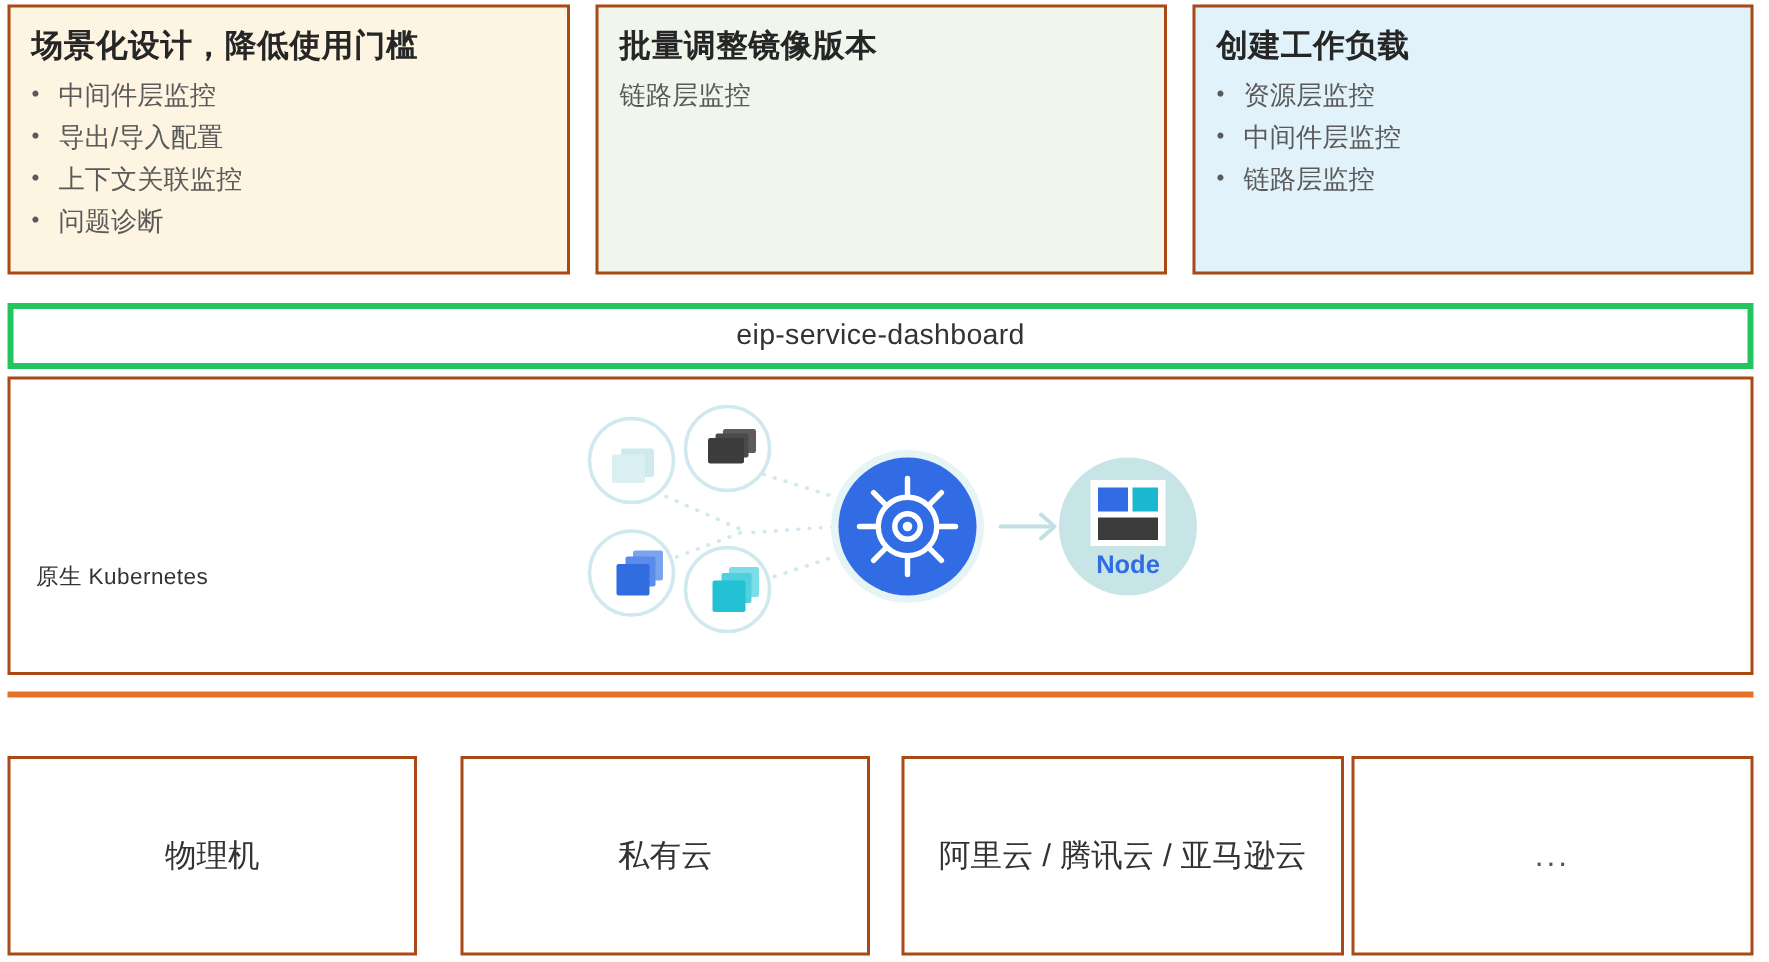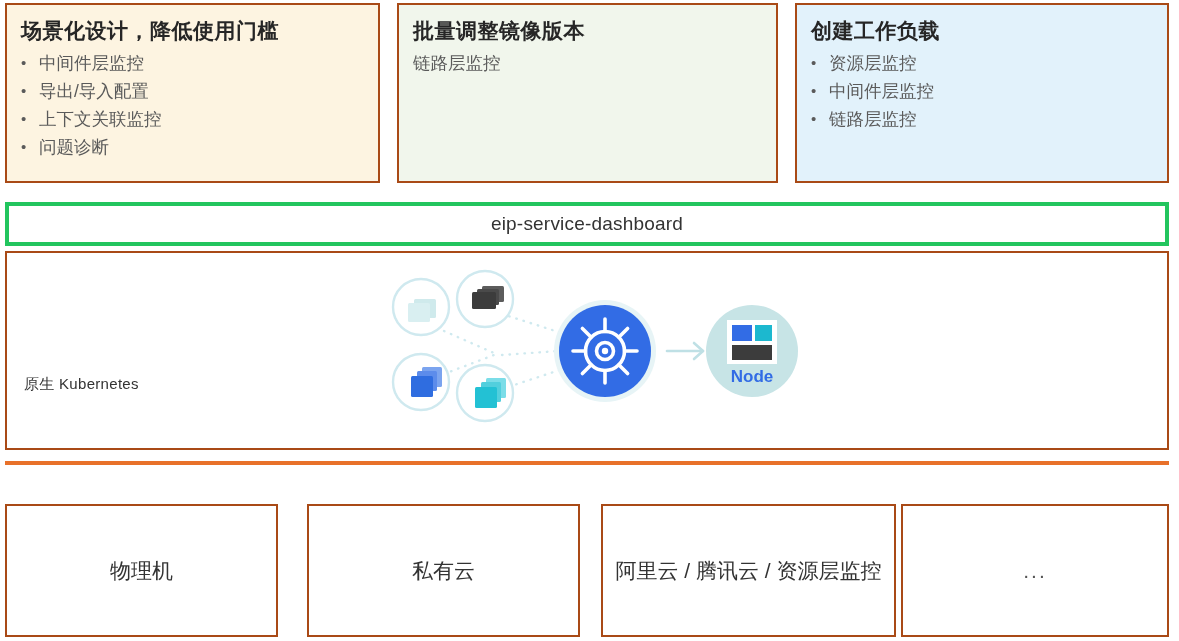--- a/index.html
+++ b/index.html
@@ -218,20 +218,20 @@
   <div class="divider"></div>
 
   <div class="infra">
     <div class="ibox ibox-1">
       <span>物理机</span>
     </div>
     <div class="ibox ibox-2">
       <span>私有云</span>
     </div>
     <div class="ibox ibox-3">
-      <span>阿里云 / 腾讯云 / 资源层监控</span>
+      <span>阿里云 / 腾讯云 / 亚马逊云</span>
     </div>
     <div class="ibox ibox-4 dots">
       <span>...</span>
     </div>
   </div>
 
 </div>
 
 </body></html>

